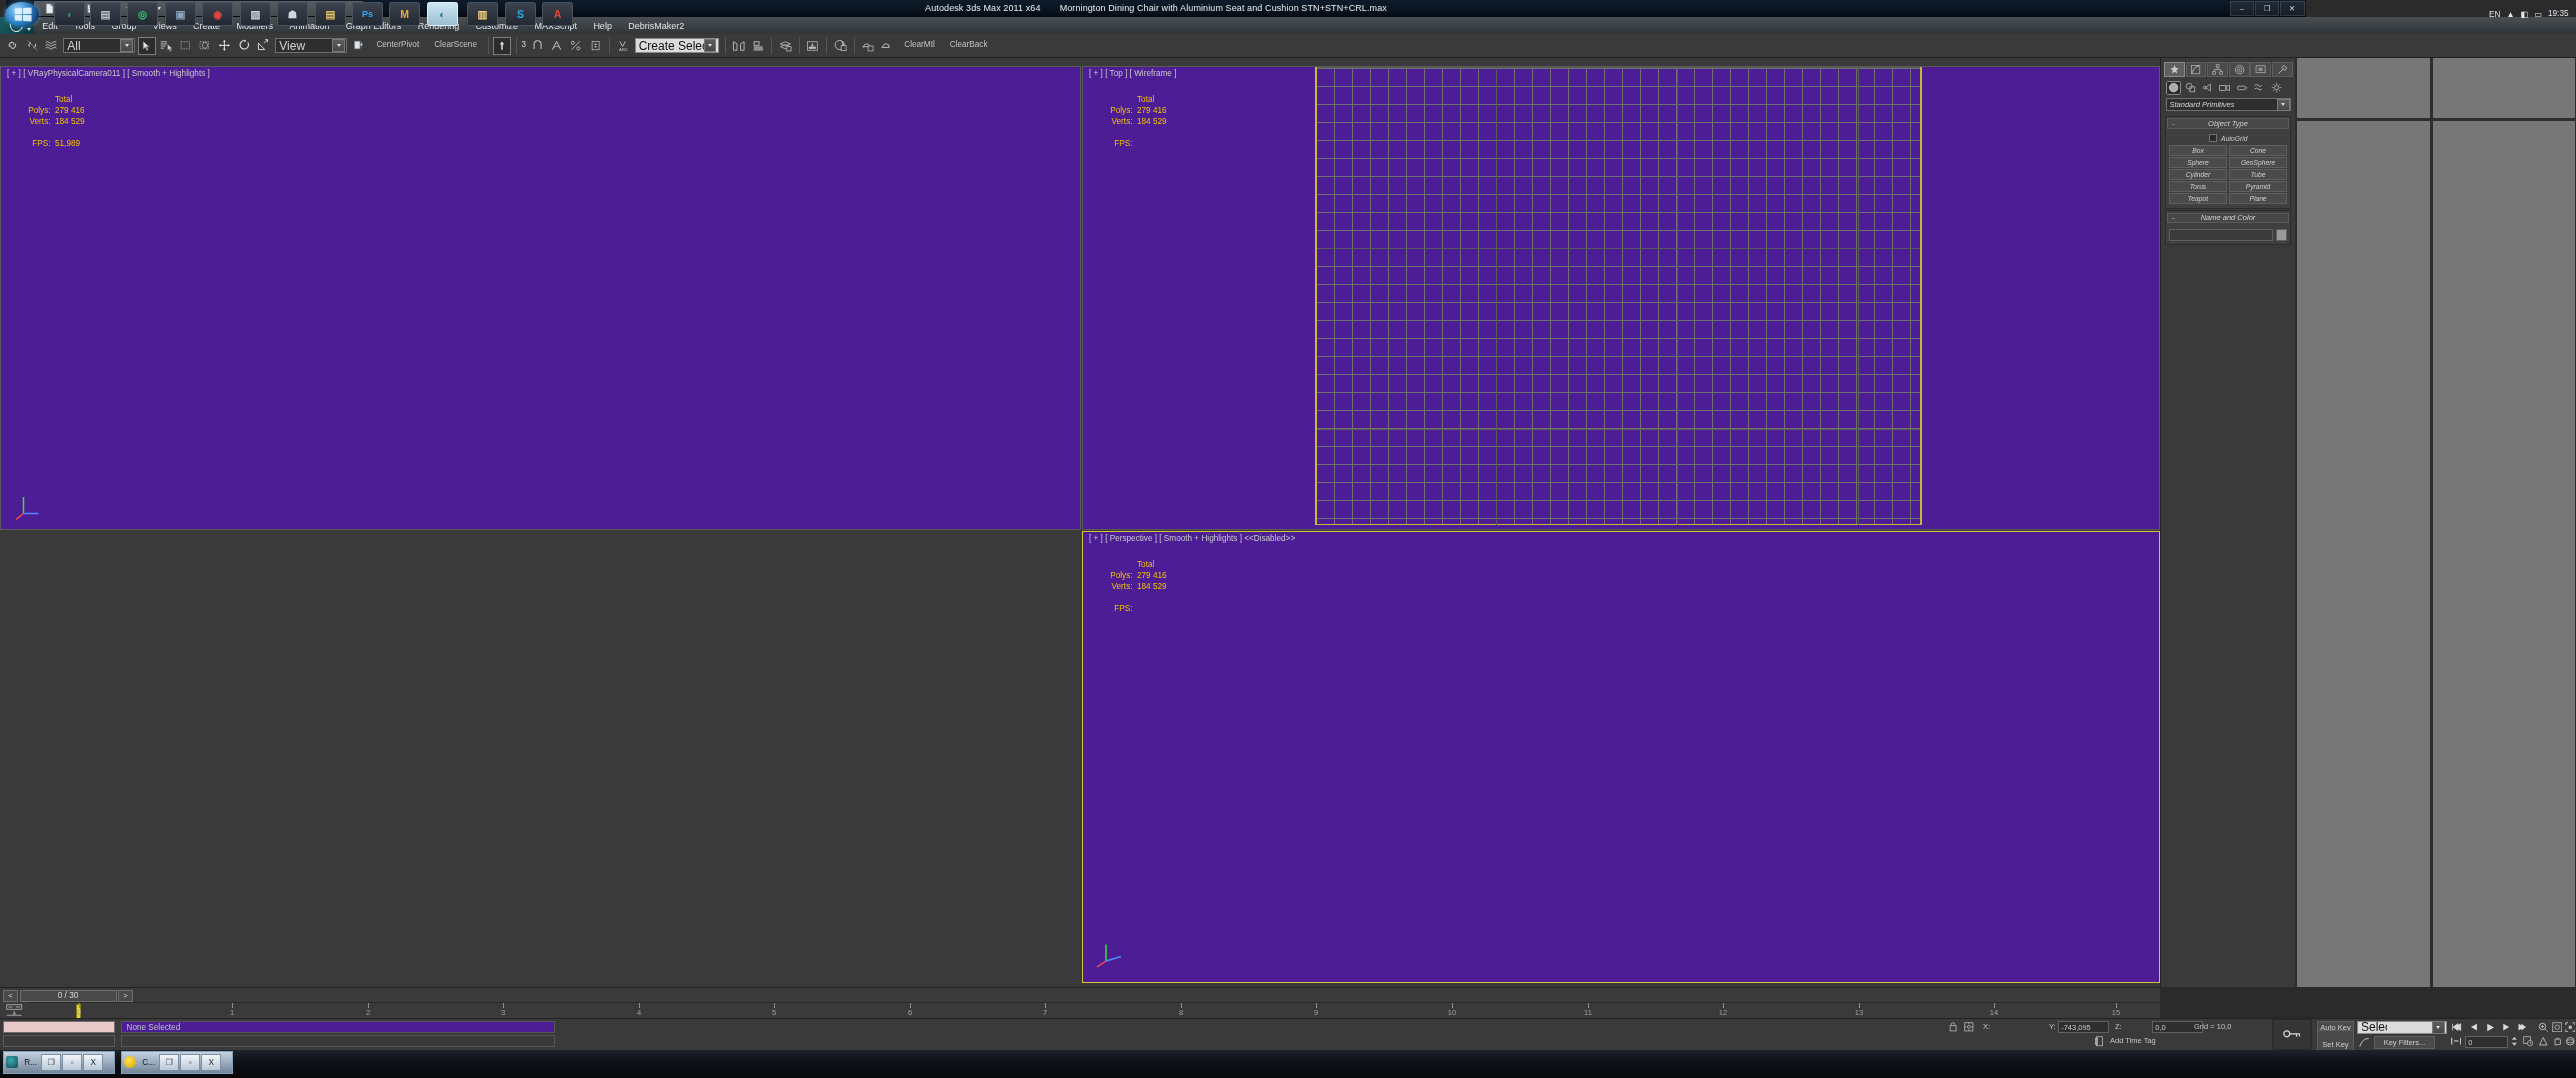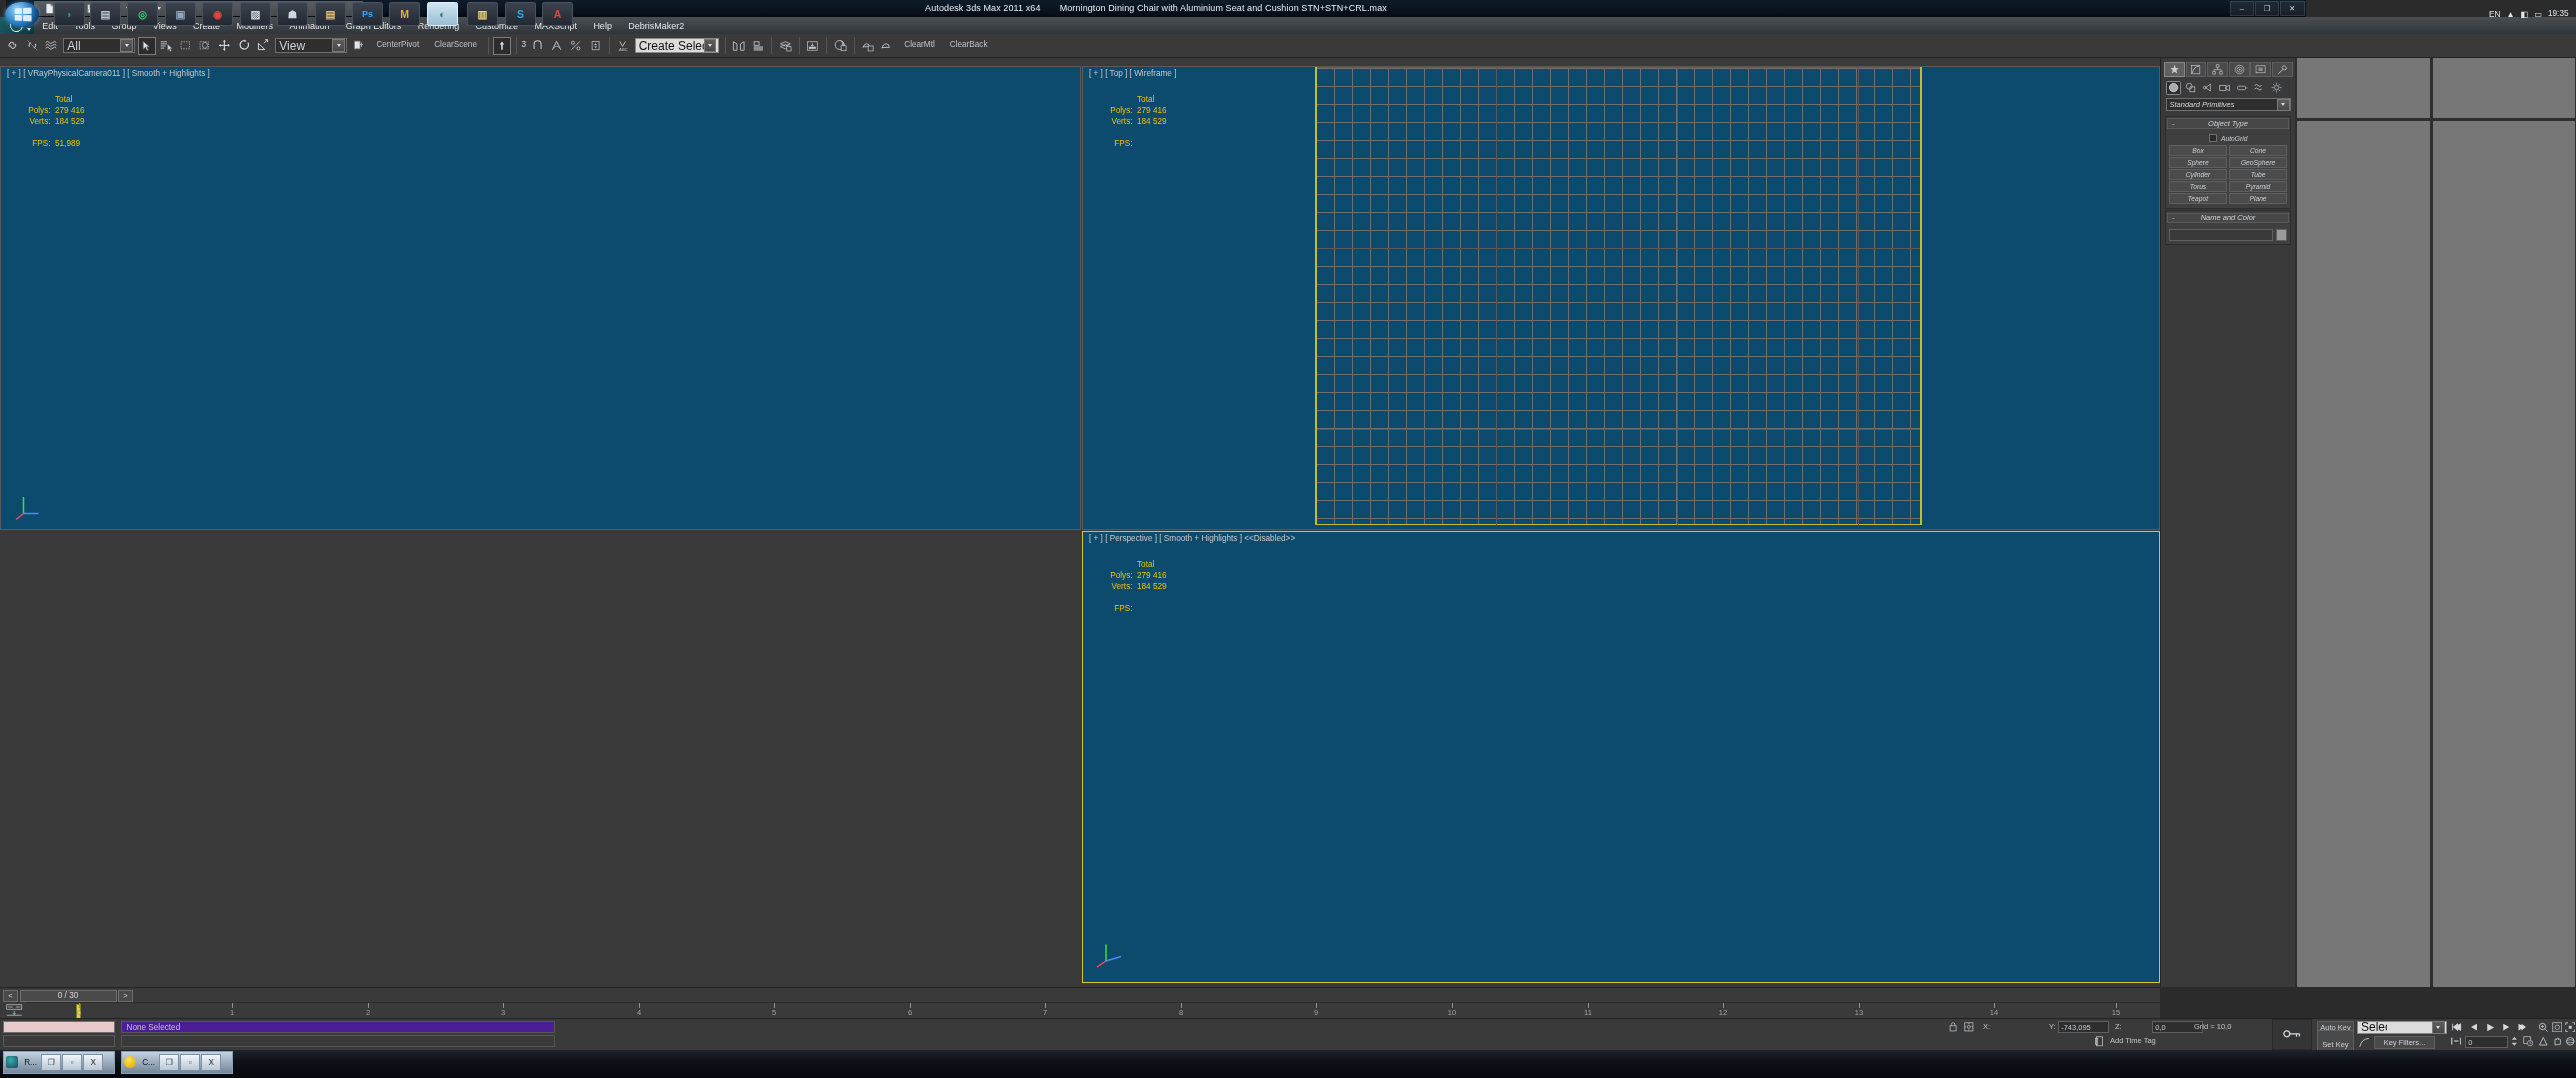--- a/index.html
+++ b/index.html
@@ -49,21 +49,21 @@
   .tb-combo .arw{width:10.5px;height:11.2px;background:linear-gradient(#5d5d5d,#474747);
                  border:0.7px solid #7a7a7a;display:flex;align-items:center;justify-content:center;}
   .tb-combo .arw i{width:0;height:0;border-left:2.2px solid transparent;
                    border-right:2.2px solid transparent;border-top:3px solid #dcdcdc;display:block;}
   .tb-txtbtn{color:#bfc3c7;font-size:8.2px;padding:0 7.5px;height:16.5px;line-height:16.5px;
              white-space:nowrap;flex:0 0 auto;}
   .combo-white{background:#dcdcdc;color:#111;border:0.7px solid #888;}
 
   
   .vp-area{position:absolute;left:0;top:58px;width:2160px;height:929px;background:#3a3a3a;}
-  .vp{position:absolute;background:#0c4a6e;box-sizing:border-box;overflow:hidden;}
+  .vp{position:absolute;background:#4c1d95;box-sizing:border-box;overflow:hidden;}
   .vp.active{border:1.5px solid #d6c533;}
   .vp.idle{border:0.7px solid #5a5a5a;}
   .vp-label{position:absolute;left:6px;top:2.2px;color:#c9c9c9;font-size:8.2px;white-space:nowrap;}
   .vp-stats{position:absolute;left:10.5px;top:27px;color:#f2c200;font-size:8.2px;line-height:11.2px;}
   .vp-stats table{border-collapse:collapse;}
   .vp-stats td{padding:0 4.5px 0 0;color:#f2c200;font-size:8.2px;white-space:nowrap;}
   .vp-stats td.k{text-align:right;width:39px;}
   .vp-stats tr.gap td{height:10.5px;}
   .axis{position:absolute;width:33px;height:33px;}
 

